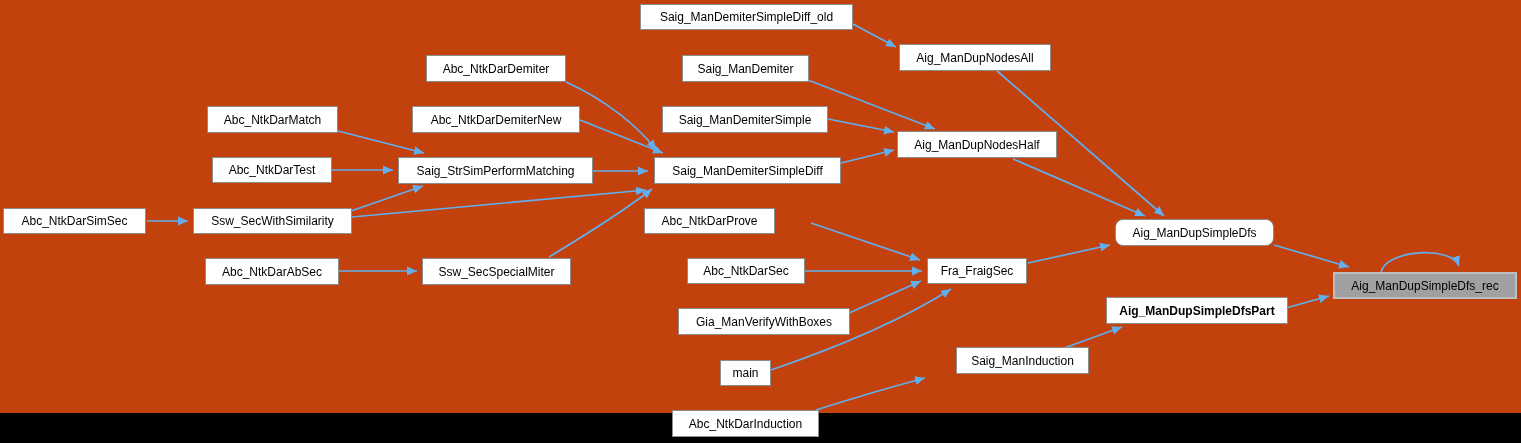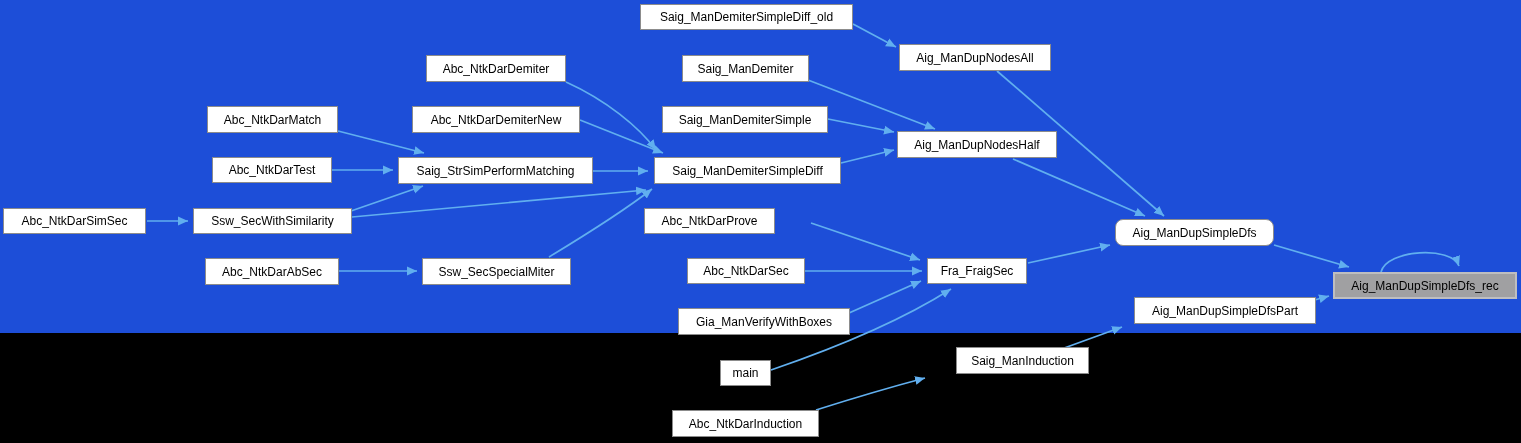--- a/index.html
+++ b/index.html
@@ -7,22 +7,22 @@
     padding: 0;
     background: #000000;
     width: 1521px;
     height: 443px;
     overflow: hidden;
     font-family: "Liberation Sans", "DejaVu Sans", sans-serif;
   }
   .canvas {
     position: relative;
     width: 1521px;
-    height: 333px;
-    background: #1d4ed8;
+    height: 413px;
+    background: #c2410c;
   }
   .edge-layer {
     position: absolute;
     left: 0;
     top: 0;
     width: 1521px;
     height: 443px;
     z-index: 1;
   }
   .node {
@@ -100,18 +100,18 @@
       <div class="node" style="left: 3px; top: 208px; width: 143px; height: 26px;">Abc_NtkDarSimSec</div>
       <div class="node" style="left: 193px; top: 208px; width: 159px; height: 26px;">Ssw_SecWithSimilarity</div>
       <div class="node" style="left: 644px; top: 208px; width: 131px; height: 26px;">Abc_NtkDarProve</div>
       <div class="node" style="left: 1115px; top: 219px; width: 159px; height: 27px; border-radius: 8px;">Aig_ManDupSimpleDfs</div>
       <div class="node" style="left: 205px; top: 258px; width: 134px; height: 27px;">Abc_NtkDarAbSec</div>
       <div class="node" style="left: 422px; top: 258px; width: 149px; height: 27px;">Ssw_SecSpecialMiter</div>
       <div class="node" style="left: 687px; top: 258px; width: 118px; height: 26px;">Abc_NtkDarSec</div>
       <div class="node" style="left: 927px; top: 258px; width: 100px; height: 26px;">Fra_FraigSec</div>
       <div class="node highlight" style="left: 1333px; top: 272px; width: 184px; height: 27px;">Aig_ManDupSimpleDfs_rec</div>
       <div class="node" style="left: 658px; top: 308px; width: 172px; height: 27px; margin-left: 20px;">Gia_ManVerifyWithBoxes</div>
-      <div class="node" style="left: 1134px; top: 297px; width: 182px; height: 27px;">Aig_ManDupSimpleDfsPart</div>
+      <div class="node" style="left: 1106px; top: 297px; width: 182px; height: 27px; font-weight: bold;">Aig_ManDupSimpleDfsPart</div>
       <div class="node" style="left: 956px; top: 347px; width: 133px; height: 27px;">Saig_ManInduction</div>
       <div class="node" style="left: 720px; top: 360px; width: 51px; height: 26px;">main</div>
       <div class="node" style="left: 672px; top: 410px; width: 147px; height: 27px;">Abc_NtkDarInduction</div>
     </div>
 </div>
 
 </body></html>

